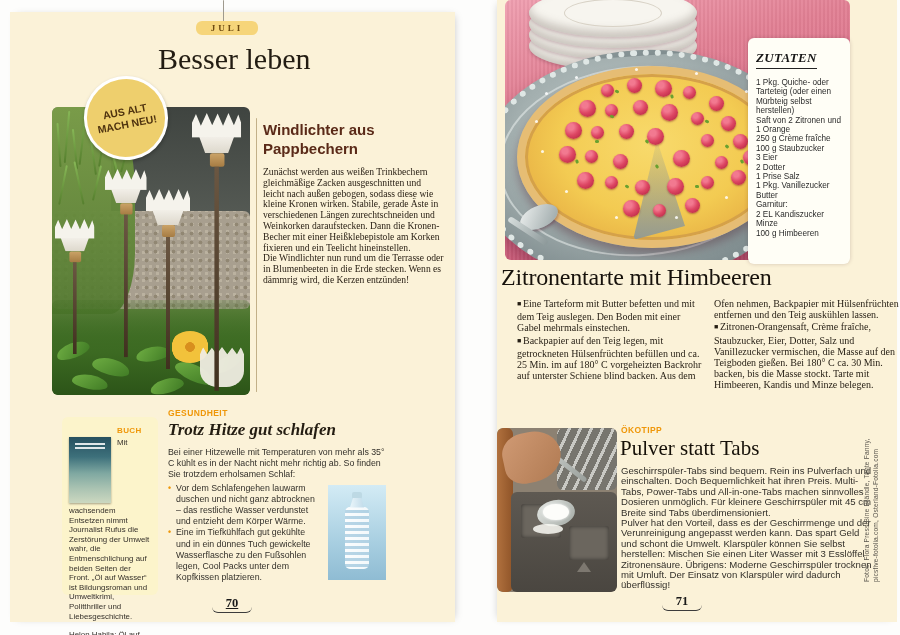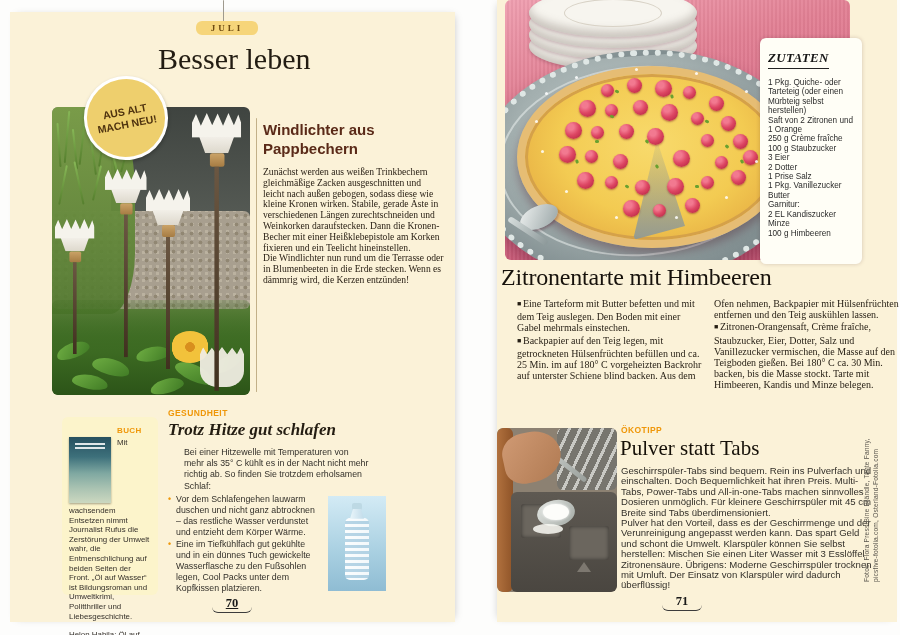--- a/index.html
+++ b/index.html
@@ -52,21 +52,21 @@
     box-shadow:0 1px 2px rgba(0,0,0,.35);position:relative;}
   .buch-cover i{position:absolute;left:6px;width:30px;height:2px;background:rgba(255,255,255,.85);}
   .kicker{color:#ef9709;font-weight:bold;font-size:8.5px;letter-spacing:.4px;}
   .buch-box .kicker{font-size:8px;}
   .buch-body{font-size:7.9px;line-height:9.6px;color:#35302a;margin-top:3px;}
   .buch-source{font-size:7.9px;line-height:9.6px;color:#35302a;margin-top:9px;}
   .gesundheit{left:158px;top:396px;width:218px;}
   .gesundheit .title{font-family:"Liberation Serif",serif;font-style:italic;font-weight:600;
     font-size:17px;color:#241d12;margin:2px 0 7px;}
   .g-body{font-size:8.8px;line-height:11.2px;color:#33302a;}
-  .g-body p{margin:0 16px 2px;}
+  .g-body p{margin:0 0 2px;}
   .bottle-pic{float:right;width:58px;height:95px;margin:2px 0 2px 7px;position:relative;
     background:linear-gradient(180deg,#d3ebf5 0%,#a8cfe1 60%,#8fbcd3 100%);}
   .bottle{position:absolute;left:17px;top:7px;width:24px;height:80px;}
   .bottle .cap{width:10px;height:7px;margin:0 auto;background:#bdd9e4;border-radius:2px;}
   .bottle .neck{width:14px;height:10px;margin:-1px auto 0;background:linear-gradient(90deg,#e9f5fa,#c2dcea);
     clip-path:polygon(22% 0,78% 0,100% 100%,0 100%);}
   .bottle .body{width:24px;height:62px;margin:-1px auto 0;border-radius:5px;
     background:repeating-linear-gradient(180deg,rgba(255,255,255,.75) 0 3px,rgba(170,205,225,.8) 3px 6px),
       linear-gradient(90deg,#eef7fb,#cfe5ef);}
   .g-bullet{position:relative;padding-left:8px;}
@@ -96,21 +96,21 @@
     clip-path:polygon(46% 0,0 100%,100% 86%);opacity:.92;}
   .berry{position:absolute;border-radius:50%;
     background:radial-gradient(circle at 35% 30%,#f27990 0 18%,#dd4663 50%,#ae1e3c 100%);
     box-shadow:0 1px 2px rgba(110,0,30,.45);}
   .mint{position:absolute;width:4px;height:3px;border-radius:40%;background:#6aa12f;}
   .powder{position:absolute;width:3px;height:3px;border-radius:50%;background:rgba(255,255,255,.85);}
   .spoon-bowl{left:14px;top:206px;width:40px;height:22px;border-radius:50%;transform:rotate(-24deg);
     background:linear-gradient(135deg,#eef1f0,#98a4a5);box-shadow:0 2px 3px rgba(80,20,40,.35);}
   .spoon-handle{left:0px;top:228px;width:46px;height:6px;border-radius:3px;transform:rotate(33deg);
     background:linear-gradient(90deg,#d6dddc,#8d999a);}
-  .zutaten-box{left:263px;top:38px;width:102px;height:226px;background:#fffef6;z-index:7;
+  .zutaten-box{left:251px;top:38px;width:102px;height:226px;background:#fffef6;z-index:7;
     padding:10px 8px;box-sizing:border-box;box-shadow:0 0 4px rgba(60,20,30,.2);}
   .zutaten-title{display:inline-block;font-family:"Liberation Serif",serif;font-style:italic;
     font-weight:bold;font-size:13px;color:#161616;border-bottom:1px solid #222;padding-bottom:2px;
     letter-spacing:.3px;margin-bottom:9px;}
   .zutaten-item{font-size:8.2px;line-height:9.4px;color:#2b2b2b;}
   .recipe-title{left:4px;top:264px;font-family:"Liberation Serif",serif;font-size:24px;
     letter-spacing:-.2px;color:#17120c;}
   .recipe-steps{left:20px;top:298px;width:382px;height:110px;column-count:2;column-gap:12px;
     font-family:"Liberation Serif",serif;font-size:10px;line-height:11.2px;color:#241d13;}
   .step{margin:0 0 1px;padding-left:0;}

